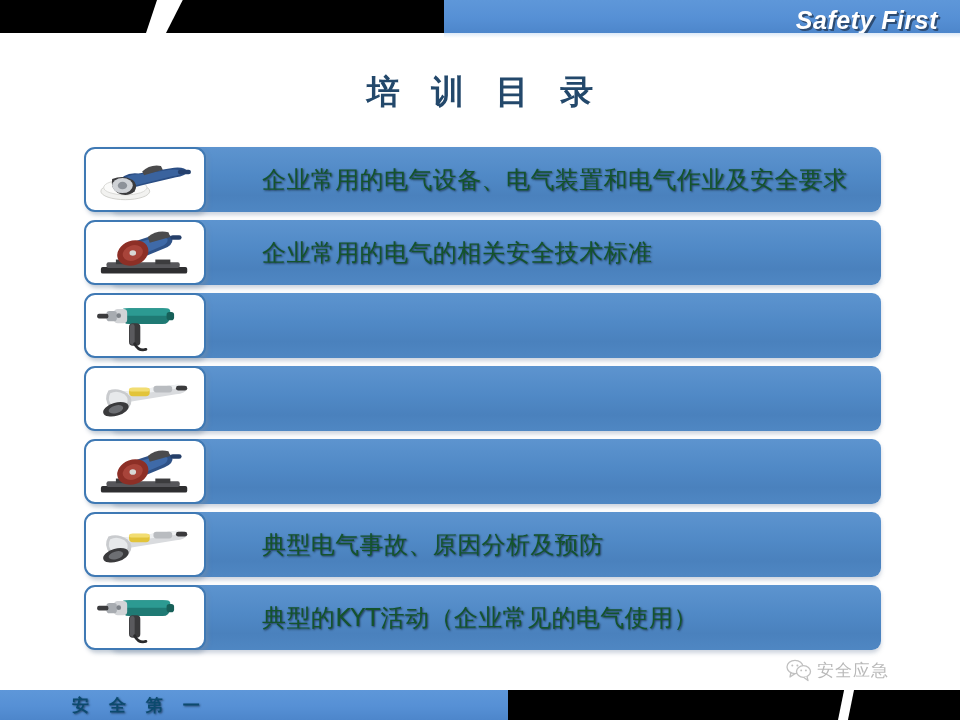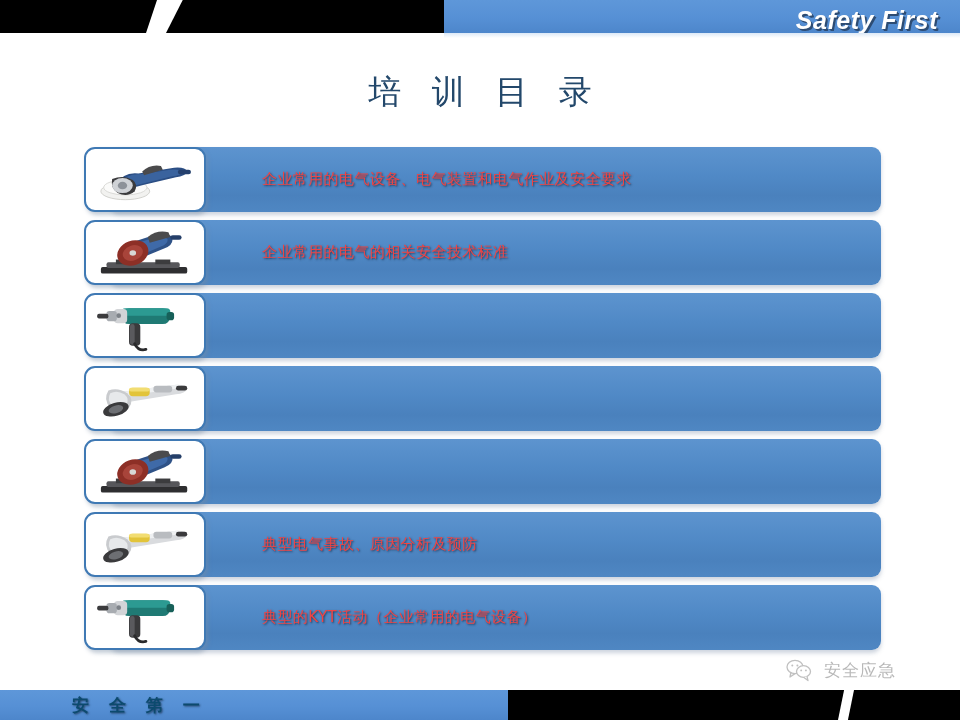--- a/index.html
+++ b/index.html
@@ -39,21 +39,21 @@
   .hdr-underglow {
     position:absolute; left:444px; top:33px; width:516px; height:5px;
     background:linear-gradient(180deg,#dce9f7 0%,#ffffff 100%);
   }
 
   
   .page-title {
     position:absolute; left:0; top:70px; width:960px;
     text-align:center;
     font-family:"DejaVu Sans","Liberation Sans",sans-serif;
-    font-size:33px; font-weight:normal;
+    font-size:33px; font-weight:bold;
     color:#23486b;
     letter-spacing:10px;
     text-indent:10px;
     white-space:nowrap;
   }
 
   
   .toc { position:absolute; left:84px; top:147px; width:800px; }
 
   .toc-row {
@@ -65,22 +65,22 @@
     position:absolute; left:26px; top:0;
     width:771px; height:65px;
     border-radius:9px;
     background:linear-gradient(180deg,#5d94cf 0%,#5089c6 45%,#4a81bd 75%,#4f87c3 100%);
     box-shadow:0 3px 4px rgba(120,140,165,0.38);
   }
   .row-label {
     position:absolute; left:178px; top:0; right:16px; height:65px;
     display:flex; align-items:center;
     font-family:"DejaVu Sans","Liberation Sans",sans-serif;
-    font-size:15px; font-weight:500;
-    color:#ef4444;
+    font-size:24px; font-weight:500;
+    color:#14532d;
     letter-spacing:0.4px;
     text-shadow:1px 1px 2px rgba(25,45,70,0.85);
     white-space:nowrap;
   }
   .row-iconbox {
     position:absolute; left:0; top:0;
     width:122px; height:65px;
     background:#ffffff;
     border:2px solid #3f79b4;
     border-radius:11px;
@@ -109,21 +109,21 @@
   }
   .footer-notch {
     position:absolute; left:838px; top:690px; width:16px; height:30px;
     background:#ffffff;
     clip-path: polygon(38% 0, 100% 0, 62% 100%, 0 100%);
   }
 
   
   .watermark {
     position:absolute; left:786px; top:658px;
-    display:flex; align-items:center; gap:10px;
+    display:flex; align-items:center; gap:3px;
     opacity:0.62;
   }
   .watermark .wm-icon { width:28px; height:24px; display:block; }
   .watermark .wm-text {
     font-family:"DejaVu Sans","Liberation Sans",sans-serif;
     font-size:17px; color:#8d8d8d; letter-spacing:1px;
     white-space:nowrap;
   }
 </style>
 </head>
@@ -248,21 +248,21 @@
         <rect x="44" y="21" width="22" height="9" rx="4" fill="#e2c43a"></rect>
         <rect x="44" y="21" width="22" height="4" rx="2" fill="#f2dd72"></rect>
         <rect x="70" y="19" width="20" height="7" rx="3" fill="#b9bcc0"></rect>
         <rect x="94" y="19" width="12" height="5" rx="2.5" fill="#3a3a3c"></rect>
       </svg>
     </div>
   </div>
 
   <div class="toc-row">
     <div class="row-pill"></div>
-    <div class="row-label">典型的KYT活动（企业常用的电气设备）</div>
+    <div class="row-label">典型的KYT活动（企业常见的电气使用）</div>
     <div class="row-iconbox">
       <svg viewBox="0 0 122 65" xmlns="http://www.w3.org/2000/svg">
         <rect x="36" y="14" width="52" height="17" rx="8" fill="#1f7a74"></rect>
         <rect x="36" y="14" width="52" height="8" rx="4" fill="#2c9a92"></rect>
         <rect x="28" y="15" width="14" height="15" rx="4" fill="#d2d4d7"></rect>
         <rect x="20" y="17" width="11" height="11" rx="3" fill="#a8acb1"></rect>
         <rect x="10" y="20" width="12" height="5" rx="2" fill="#3b3b3d"></rect>
         <rect x="44" y="30" width="12" height="24" rx="4" fill="#3a3a3c"></rect>
         <rect x="45" y="31" width="5" height="22" rx="2.5" fill="#5a5a5e"></rect>
         <path d="M50 52 Q54 60 62 58" stroke="#2a2a2c" stroke-width="3" fill="none" stroke-linecap="round"></path>

